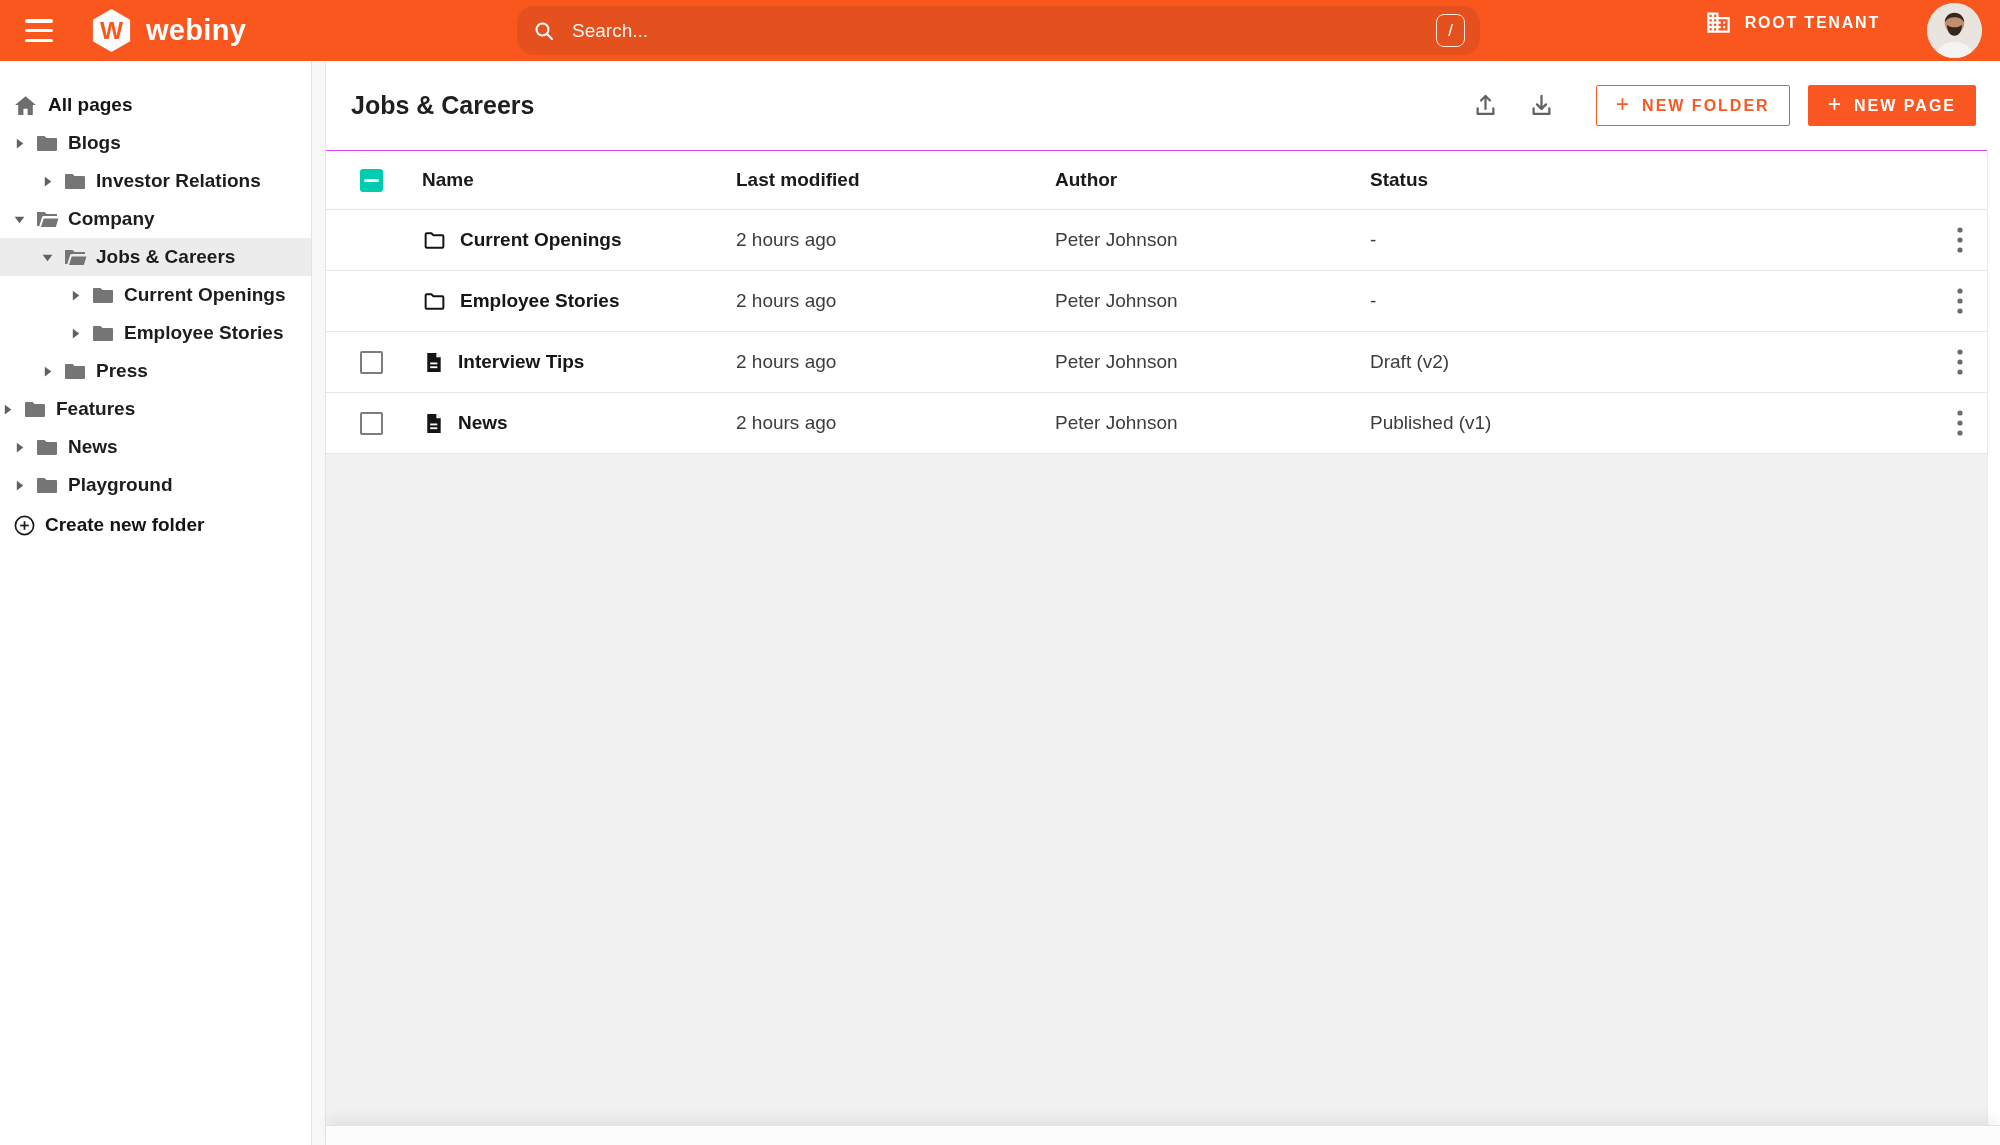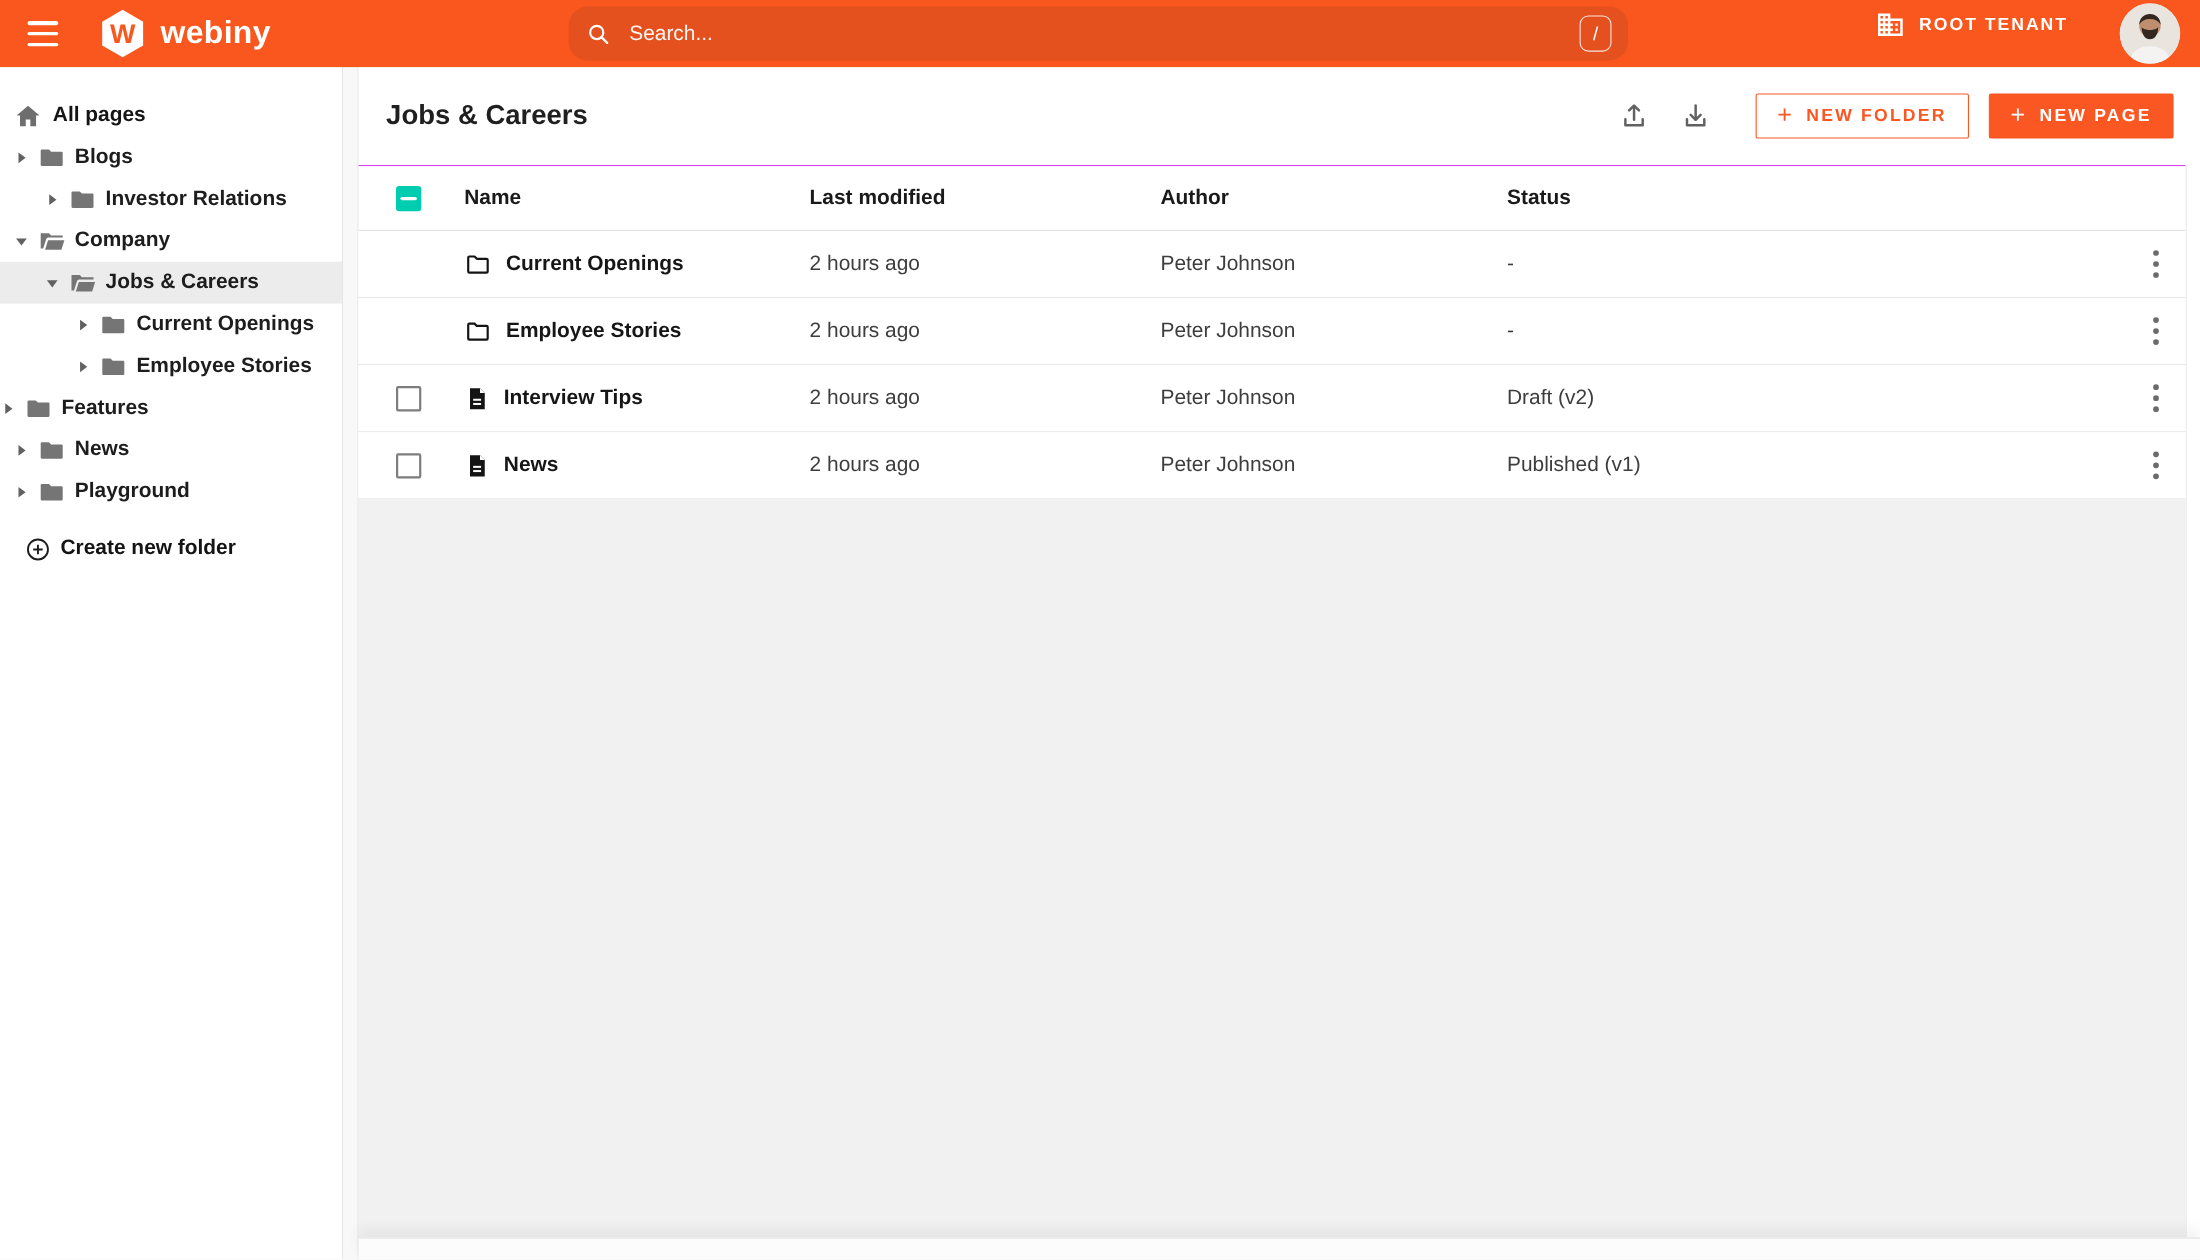--- a/index.html
+++ b/index.html
@@ -32,21 +32,21 @@
   .tenant-label{font-size:16px;font-weight:600;letter-spacing:1.8px;}
   .avatar{position:absolute;right:18px;top:3px;width:55px;height:55px;border-radius:50%;overflow:hidden;cursor:pointer;background:#e9e4de;}
 
   
   .sidebar{position:absolute;left:0;top:61px;bottom:0;width:312px;background:#fff;border-right:1px solid #E3E3E3;padding-top:25px;overflow:hidden;}
   .all-pages{height:38px;display:flex;align-items:center;padding-left:13px;gap:10px;font-size:19px;font-weight:700;color:#141414;cursor:pointer;}
   .tree-row{height:38px;display:flex;align-items:center;font-size:19px;font-weight:600;color:#1d1d1d;cursor:pointer;}
   .tree-row.selected{background:var(--sel-gray);}
   .caret-box{width:14px;height:14px;flex:none;display:flex;align-items:center;justify-content:center;margin-right:8px;}
   .folder-box{width:25px;height:25px;flex:none;display:flex;align-items:center;justify-content:center;margin-right:9px;}
-  .create-folder{height:38px;display:flex;align-items:center;padding-left:23px;gap:9px;font-size:19px;font-weight:700;color:#141414;margin-top:14px;cursor:pointer;}
+  .create-folder{height:38px;display:flex;align-items:center;padding-left:13px;gap:9px;font-size:19px;font-weight:700;color:#141414;margin-top:2px;cursor:pointer;}
 
   
   .side-track{position:absolute;left:312px;top:61px;bottom:0;width:14px;background:#F8F8F8;border-right:1px solid #E4E4E4;}
 
   
   .main{position:absolute;left:326px;top:61px;right:0;bottom:0;background:var(--filler-gray);}
   .content-header{position:absolute;top:0;left:0;right:0;height:89px;background:#fff;display:flex;align-items:center;}
   .page-title{font-size:25px;font-weight:600;color:#1F1F1F;margin-left:25px;}
   .header-actions{position:absolute;right:24px;top:0;height:89px;display:flex;align-items:center;}
   .icon-btn{width:42px;height:42px;display:flex;align-items:center;justify-content:center;cursor:pointer;border-radius:50%;}
@@ -195,20 +195,33 @@
           <svg width="13" height="13" viewBox="0 0 12 12">
             <path d="M3.5 1.5l6 4.5-6 4.5z" fill="#616161"></path>
           </svg>
         </span>
         <span class="folder-box">
           <svg width="24" height="24" viewBox="0 0 24 24">
             <path fill="#757575" d="M3 5h6.5l2 2H21a1 1 0 0 1 1 1v11a1 1 0 0 1-1 1H3a1 1 0 0 1-1-1V6a1 1 0 0 1 1-1z"></path>
           </svg>
         </span>
         <span class="tree-label">Employee Stories</span>
+      </div>
+      <div class="tree-row" style="padding-left: 40px;">
+        <span class="caret-box">
+          <svg width="13" height="13" viewBox="0 0 12 12">
+            <path d="M3.5 1.5l6 4.5-6 4.5z" fill="#616161"></path>
+          </svg>
+        </span>
+        <span class="folder-box">
+          <svg width="24" height="24" viewBox="0 0 24 24">
+            <path fill="#757575" d="M3 5h6.5l2 2H21a1 1 0 0 1 1 1v11a1 1 0 0 1-1 1H3a1 1 0 0 1-1-1V6a1 1 0 0 1 1-1z"></path>
+          </svg>
+        </span>
+        <span class="tree-label">Press</span>
       </div>
       <div class="tree-row" style=" align-items: center;">
         <span class="caret-box">
           <svg width="13" height="13" viewBox="0 0 12 12">
             <path d="M3.5 1.5l6 4.5-6 4.5z" fill="#616161"></path>
           </svg>
         </span>
         <span class="folder-box">
           <svg width="24" height="24" viewBox="0 0 24 24">
             <path fill="#757575" d="M3 5h6.5l2 2H21a1 1 0 0 1 1 1v11a1 1 0 0 1-1 1H3a1 1 0 0 1-1-1V6a1 1 0 0 1 1-1z"></path>

